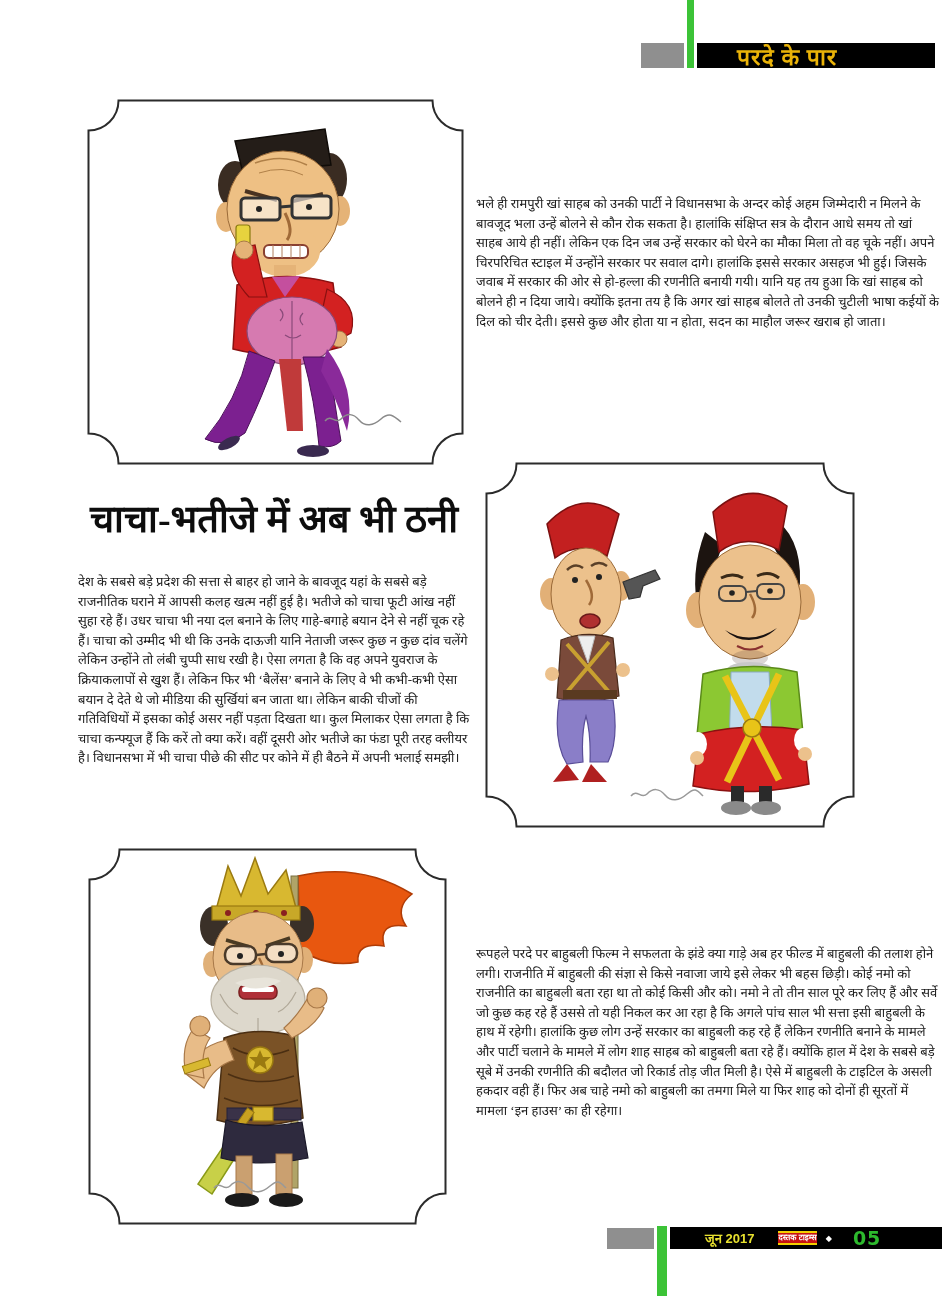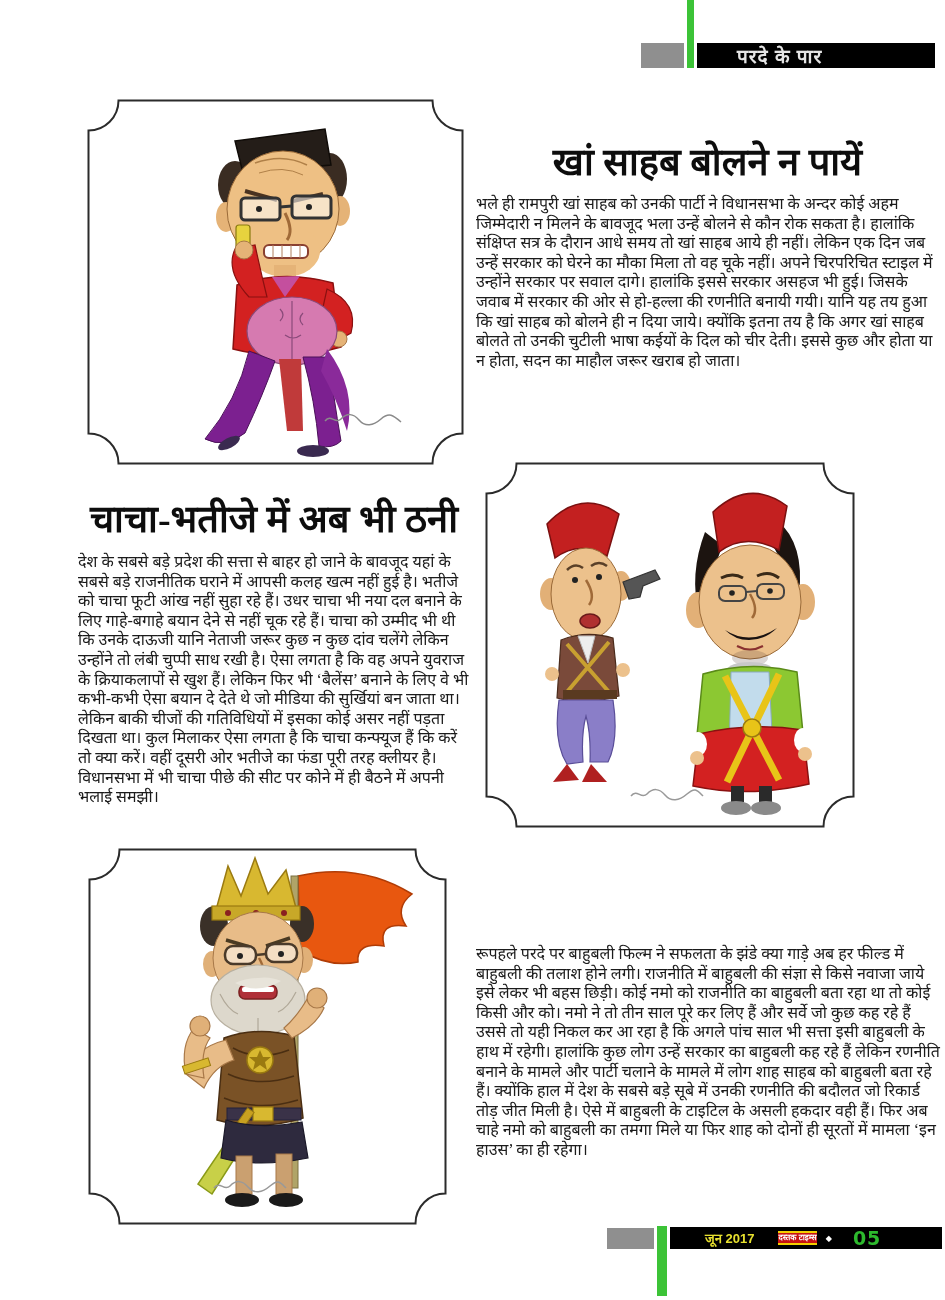--- a/index.html
+++ b/index.html
@@ -6,47 +6,47 @@
   #page{
     position:relative;width:945px;height:1300px;background:#ffffff;
     overflow:hidden;font-family:"Liberation Serif",serif;margin:0 auto;
   }
   
   .gray-block{position:absolute;background:#8f8f8f;}
   .green-vbar{position:absolute;background:#3cc337;}
   .black-bar{position:absolute;background:#000;display:flex;align-items:center;}
   #header-bar{left:697px;top:43px;width:238px;height:25px;padding:0;}
   #header-bar .tab-label{
-    margin-left:40px;color:#e5e5e5;font-size:19px;font-weight:bold;
-    font-family:Liberation Sans, sans-serif;letter-spacing:1px;
+    margin-left:40px;color:#eab308;font-size:23px;font-weight:bold;
+    font-family:Liberation Serif, serif;letter-spacing:1px;
   }
   #footer-bar{left:670px;top:1227px;width:272px;height:22px;}
   .footer-month{margin-left:35px;color:#e8e12f;font-size:13px;font-weight:bold;
     font-family:"Liberation Sans",sans-serif;}
   .footer-logo{
     margin-left:24px;background:#c81212;border-top:2px solid #f2cf00;border-bottom:2px solid #f2cf00;
     color:#fff;font-size:8px;font-weight:bold;line-height:10px;padding:0 0;height:10px;
     font-family:"Liberation Sans",sans-serif;white-space:nowrap;display:flex;align-items:center;
   }
   .footer-diamond{margin-left:9px;color:#fff;font-size:8px;font-family:"DejaVu Sans",sans-serif;}
   .footer-page-number{margin-left:21px;color:#2db92d;font-size:19px;font-weight:bold;
     font-family:"DejaVu Sans",sans-serif;letter-spacing:1px;}
   
   .headline{
     position:absolute;text-align:center;font-weight:bold;color:#0d0d0d;
     font-size:38px;line-height:44px;font-family:"Liberation Serif",serif;white-space:nowrap;
   }
   .body-text{
-    position:absolute;color:#1b1b1b;font-size:16px;line-height:19.6px;
+    position:absolute;color:#1b1b1b;font-size:13px;line-height:19.6px;
     text-align:left;font-family:"Liberation Serif",serif;
   }
   #headline1{left:475px;top:140px;width:465px;}
   #article1{left:476px;top:194px;width:464px;}
   #headline2{left:78px;top:497px;width:392px;}
-  #article2{left:78px;top:552px;width:392px;}
+  #article2{left:78px;top:572px;width:392px;}
   #headline3{left:475px;top:882px;width:465px;}
   #article3{left:476px;top:944px;width:464px;font-family:Liberation Serif, serif;}
   
   .frame{position:absolute;}
   #frame1{left:87px;top:99px;width:377px;height:366px;}
   #frame2{left:485px;top:462px;width:370px;height:366px;}
   #frame3{left:88px;top:848px;width:359px;height:377px;}
   .frame svg{display:block;}
 </style>
 </head>
@@ -114,21 +114,20 @@
         <path d="M240 250 Q270 290 260 332 Q250 300 234 272 Z" fill="#8a2a9a"></path>
         <path d="M192 260 L200 332 L216 332 L214 260 Z" fill="#c03a3a"></path>
         <ellipse cx="226" cy="352" rx="16" ry="6" fill="#3a2a50"></ellipse>
         <ellipse cx="142" cy="344" rx="12" ry="5" fill="#3a2a50" transform="rotate(-28 142 344)"></ellipse>
 
         <path d="M238 322 c6 -8 10 4 16 -2 s12 -6 18 1 s14 6 22 -1 s12 -4 20 3" stroke="#8a8a8a" stroke-width="1.5" fill="none"></path>
       </g>
     </svg>
   </div>
 
-  <div class="headline" id="headline1">खां साहब बोलने न पायें</div>
   <div class="body-text" id="article1">भले ही रामपुरी खां साहब को उनकी पार्टी ने विधानसभा के अन्दर कोई अहम जिम्मेदारी न मिलने के बावजूद भला उन्हें बोलने से कौन रोक सकता है। हालांकि संक्षिप्त सत्र के दौरान आधे समय तो खां साहब आये ही नहीं। लेकिन एक दिन जब उन्हें सरकार को घेरने का मौका मिला तो वह चूके नहीं। अपने चिरपरिचित स्टाइल में उन्होंने सरकार पर सवाल दागे। हालांकि इससे सरकार असहज भी हुई। जिसके जवाब में सरकार की ओर से हो-हल्ला की रणनीति बनायी गयी। यानि यह तय हुआ कि खां साहब को बोलने ही न दिया जाये। क्योंकि इतना तय है कि अगर खां साहब बोलते तो उनकी चुटीली भाषा कईयों के दिल को चीर देती। इससे कुछ और होता या न होता, सदन का माहौल जरूर खराब हो जाता।</div>
 
   <div class="frame" id="frame2" aria-label="कार्टून: लाल टोपी पहने चाचा-भतीजा नेताओं का कैरिकेचर">
     <svg width="370" height="366" viewBox="0 0 370 366">
       <path d="M31.5,1.5 H338.5 A30,30 0 0 0 368.5,31.5 V334.5 A30,30 0 0 0 338.5,364.5 H31.5 A30,30 0 0 0 1.5,334.5 V31.5 A30,30 0 0 0 31.5,1.5 Z" fill="none" stroke="#2b2b2b" stroke-width="2"></path>
 
       <g>
         <path d="M62 62 Q96 26 134 52 L122 94 Q94 78 70 96 Z" fill="#c32020" stroke="#7a1010" stroke-width="1.5"></path>
         <ellipse cx="66" cy="132" rx="11" ry="16" fill="#e2b077"></ellipse>
         <ellipse cx="136" cy="124" rx="10" ry="15" fill="#e2b077"></ellipse>

